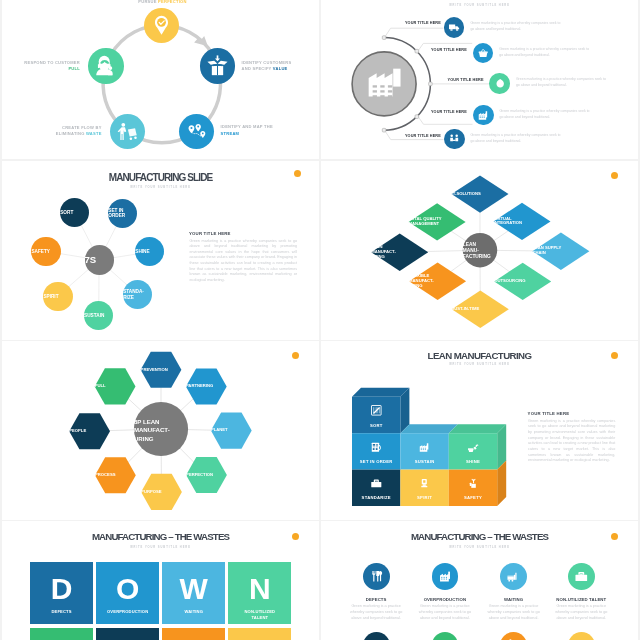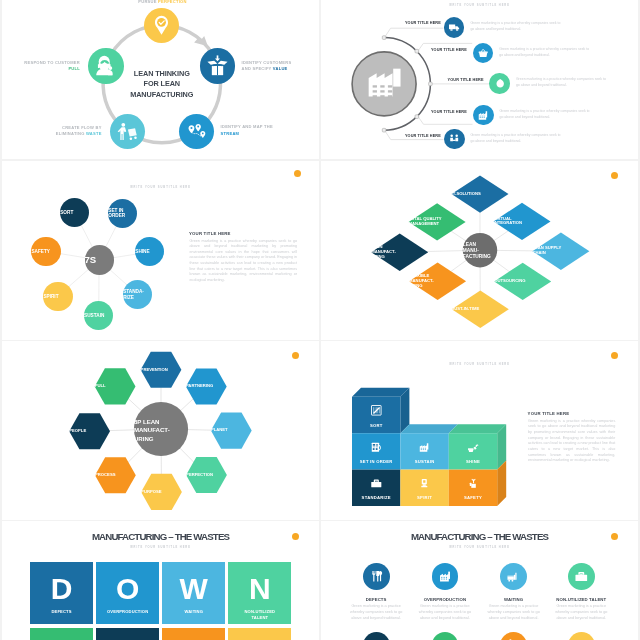--- a/index.html
+++ b/index.html
@@ -84,21 +84,20 @@
           <path d="M6 96c0-20 16-32 38-32s38 12 38 32z"></path>
           <path d="M62 70c12 0 22 7 22 16v10H62z"></path>
           <circle cx="73" cy="62" r="9"></circle>
         </svg>
       </div>
       <div style="position:absolute;left:48px;top:18.6px;width:225px;text-align:center;color:#b4b8bd;font-size:4.05px;line-height:1.62;font-weight:bold;letter-spacing:.25px">PURSUE <span style="color:#fbc84a">PERFECTION</span></div>
       <div style="position:absolute;left:239.6px;top:79.6px;width:80px;text-align:left;color:#b4b8bd;font-size:4.05px;line-height:1.62;font-weight:bold;letter-spacing:.25px">IDENTIFY CUSTOMERS<br>AND SPECIFY <span style="color:#1b6ea3">VALUE</span></div>
       <div style="position:absolute;left:218.6px;top:144.3px;width:95px;text-align:left;color:#b4b8bd;font-size:4.05px;line-height:1.62;font-weight:bold;letter-spacing:.25px">IDENTIFY AND MAP THE<br><span style="color:#2196cf">STREAM</span></div>
       <div style="position:absolute;left:0px;top:144.7px;width:99.6px;text-align:right;color:#b4b8bd;font-size:4.05px;line-height:1.62;font-weight:bold;letter-spacing:.25px">CREATE FLOW BY<br>ELIMINATING <span style="color:#5ac6d8">WASTE</span></div>
       <div style="position:absolute;left:0px;top:79.6px;width:78px;text-align:right;color:#b4b8bd;font-size:4.05px;line-height:1.62;font-weight:bold;letter-spacing:.25px">RESPOND TO CUSTOMER<br><span style="color:#3fbd80">PULL</span></div>
-      <div style="position:absolute;left:99.80000000000001px;top:88.5px;width:120px;text-align:center;color:#3f4650;font-size:7.3px;font-weight:bold;line-height:1.44;letter-spacing:-0.1px">LEAN THINKING<br>FOR LEAN<br>MANUFACTURING</div>
     </div>
   <div class="slide r1 c2" id="sl2">
       <svg width="317" height="179" viewBox="0 0 317 179" style="position:absolute;left:0;top:0">
         <polyline points="63.6,57.4 69.6,48.2 122.39999999999999,48.2" fill="none" stroke="#d9d9d9" stroke-width=".75"></polyline>
         <polyline points="96.3,72 102.3,63.4 151.2,63.4" fill="none" stroke="#d9d9d9" stroke-width=".75"></polyline>
         <polyline points="108,103.9 167.89999999999998,103.9" fill="none" stroke="#d9d9d9" stroke-width=".75"></polyline>
         <polyline points="96.5,135.7 102.5,144.29999999999998 151.5,144.29999999999998" fill="none" stroke="#d9d9d9" stroke-width=".75"></polyline>
         <polyline points="63.7,150.4 69.7,159.6 122.50000000000001,159.6" fill="none" stroke="#d9d9d9" stroke-width=".75"></polyline>
         <path d="M 63.1 57.60000000000001 A 46.3 46.3 0 0 1 63.1 150.2" fill="none" stroke="#5f6166" stroke-width="1.5"></path>
         <rect x="61.300000000000004" y="55.80000000000001" width="3.6" height="3.6" rx="0.9" fill="#ededed" stroke="#a8a8a8" stroke-width=".6"></rect>
@@ -205,20 +204,21 @@
       <div style="position:absolute;left:133.25306966699685px;top:76.27067534311955px;width:29.2px;height:29.2px;border-radius:50%;background:#2196cf"></div>
       <div class="node-lbl" style="left:133.25306966699685px;top:88.27067534311955px;width:29.2px;font-size:4.7px">SHINE</div>
       <div style="position:absolute;left:121.19020438354053px;top:118.9930352059466px;width:29.2px;height:29.2px;border-radius:50%;background:#4cb6e0"></div>
       <div class="node-lbl" style="left:121.19020438354053px;top:128.3930352059466px;width:29.2px;font-size:4.7px">STANDA-<br>RIZE</div>
       <div style="position:absolute;left:82.11184192743335px;top:139.99864506721994px;width:29.2px;height:29.2px;border-radius:50%;background:#4fd2a0"></div>
       <div class="node-lbl" style="left:82.11184192743335px;top:151.99864506721994px;width:29.2px;font-size:4.7px">SUSTAIN</div>
       <div style="position:absolute;left:41.405851897357934px;top:120.50209123746325px;width:29.2px;height:29.2px;border-radius:50%;background:#fbc84a"></div>
       <div class="node-lbl" style="left:41.405851897357934px;top:132.50209123746325px;width:29.2px;font-size:4.7px">SPIRIT</div>
       <div style="position:absolute;left:29.407162457313767px;top:75.70571442463915px;width:29.2px;height:29.2px;border-radius:50%;background:#f7941e"></div>
       <div class="node-lbl" style="left:29.407162457313767px;top:87.70571442463915px;width:29.2px;font-size:4.7px">SAFETY</div>
+      <div class="s-title" style="top:11px">MANUFACTURING SLIDE</div>
       <div class="s-sub" style="top:25px">WRITE YOUR SUBTITLE HERE</div>
       <div class="dot-logo" style="left:292px;top:9px"></div>
       <div class="sec-title" style="left:187px;top:70px">YOUR TITLE HERE</div>
       <div class="body-txt" style="left:187.5px;top:77.5px;width:107.6px">Green marketing is a practice whereby companies seek to go above and beyond traditional marketing by promoting environmental core values in the hope that consumers will associate these values with their company or brand. Engaging in these sustainable activities can lead to creating a new product line that caters to a new target market. This is also sometimes known as sustainable marketing, environmental marketing or ecological marketing.</div>
     </div>
   <div class="slide r2 c2" id="sl4">
       <svg width="317" height="179" viewBox="0 0 317 179" style="position:absolute;left:0;top:0">
         <line x1="159" y1="89.2" x2="159" y2="33.1" stroke="#dedede" stroke-width=".7"></line>
         <line x1="159" y1="89.2" x2="201" y2="60.400000000000006" stroke="#dedede" stroke-width=".7"></line>
         <line x1="159" y1="89.2" x2="239.9" y2="90.2" stroke="#dedede" stroke-width=".7"></line>
@@ -362,20 +362,21 @@
       </div>
       <div style="position:absolute;left:79.4px;top:154.29999999999998px;width:48.4px;text-align:center;color:#fff;font-size:4.2px;font-weight:bold;letter-spacing:.25px">SPIRIT</div>
       <div style="position:absolute;left:145.7px;top:136px;width:12.6px;height:12.6px">
         <svg viewBox="0 0 100 100" width="12.6" height="12.6" style="" fill="#fff">
           <path d="M34 54h36v32H34z"></path>
           <rect x="22" y="46" width="14" height="26" rx="4"></rect>
           <path d="M52 22v24M52 30l-12-12M52 30l12-12" fill="none" stroke="#fff" stroke-width="8" stroke-linecap="round"></path>
         </svg>
       </div>
       <div style="position:absolute;left:127.8px;top:154.29999999999998px;width:48.4px;text-align:center;color:#fff;font-size:4.2px;font-weight:bold;letter-spacing:.25px">SAFETY</div>
+      <div class="s-title" style="top:9.1px;font-size:9.7px;letter-spacing:-0.6px">LEAN MANUFACTURING</div>
       <div class="s-sub" style="top:22.3px">WRITE YOUR SUBTITLE HERE</div>
       <div class="dot-logo" style="left:289.5px;top:11.4px"></div>
       <div class="sec-title" style="left:206.6px;top:69.5px">YOUR TITLE HERE</div>
       <div class="body-txt" style="left:207px;top:77.6px;width:87.3px">Green marketing is a practice whereby companies seek to go above and beyond traditional marketing by promoting environmental core values with their company or brand. Engaging in these sustainable activities can lead to creating a new product line that caters to a new target market. This is also sometimes known as sustainable marketing, environmental marketing or ecological marketing.</div>
     </div>
   <div class="slide r4 c1" id="sl7">
       <div style="position:absolute;left:27.9px;top:40.75px;width:63.3px;height:62.5px;background:#1b6ea3"></div>
       <div style="position:absolute;left:27.9px;top:53.35px;width:63.3px;text-align:center;color:#fff;font-size:30px;font-weight:bold;line-height:1">D</div>
       <div style="position:absolute;left:27.9px;top:88.05px;width:63.3px;text-align:center;color:#fff;font-size:4.1px;font-weight:bold;line-height:1.35;letter-spacing:.15px">DEFECTS</div>
       <div style="position:absolute;left:94px;top:40.75px;width:63.3px;height:62.5px;background:#2196cf"></div>

